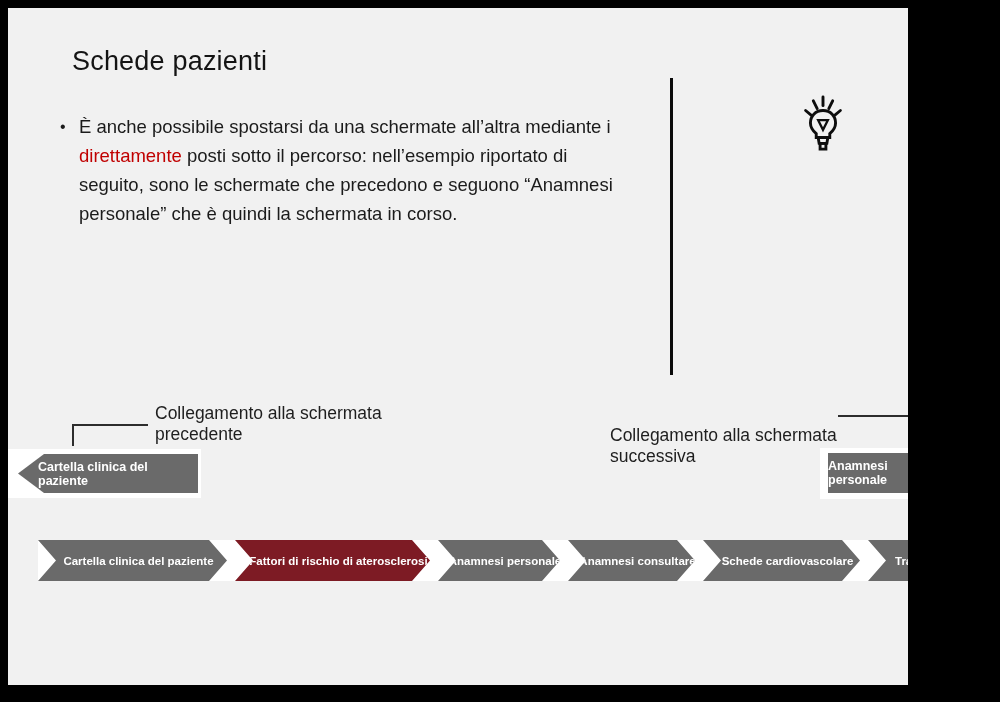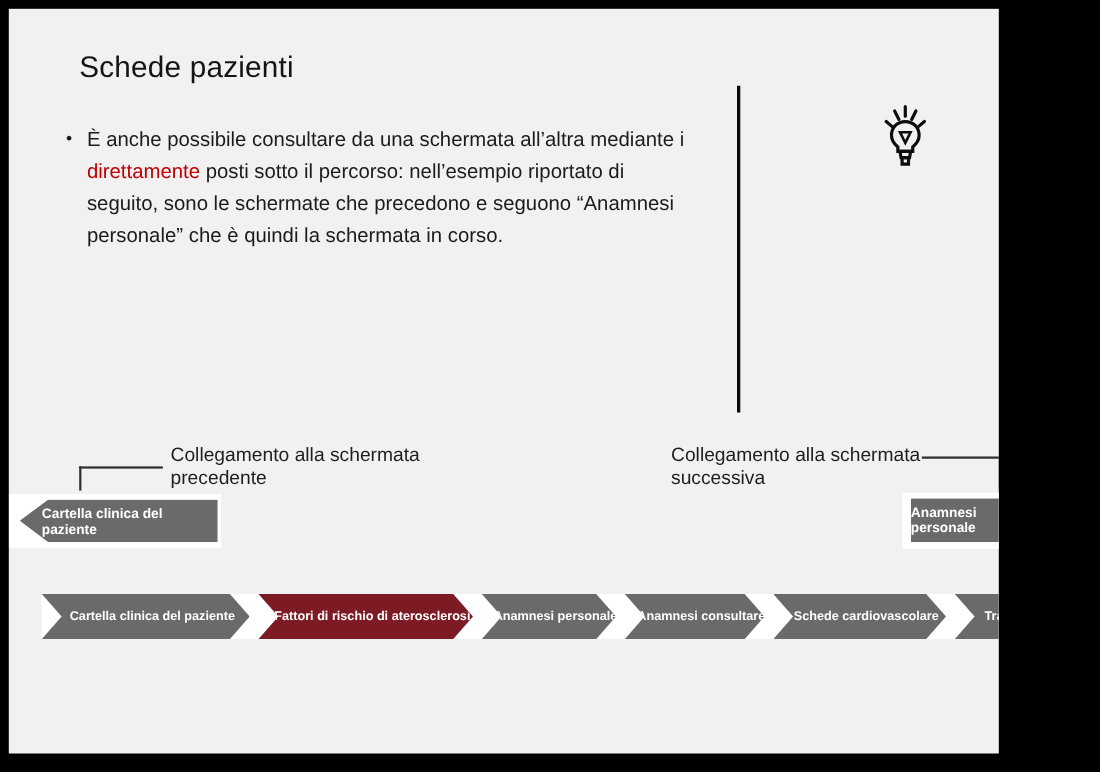--- a/index.html
+++ b/index.html
@@ -27,21 +27,21 @@
 
   .tip-icon { position:absolute; left:786px; top:84px; width:58px; height:66px; }
   .tip-bullet {
     position:absolute; left:694px; top:174px; width:232px; font-size:15.5px;
     line-height:23px; padding-left:26px; box-sizing:border-box; color:#161616;
   }
   .tip-bullet::before { content:"•"; position:absolute; left:8px; top:0; font-size:14px; }
 
   .callout-label { position:absolute; width:245px; font-size:17.5px; line-height:21px; color:#1e1e1e; }
   .callout-prev { left:147px; top:395px; }
-  .callout-next { left:602px; top:395px; }
+  .callout-next { left:602px; top:417px; }
   .bracket { position:absolute; }
   .bracket-left  { left:64px;  top:416px; width:74px; height:20px; border-top:2.5px solid #2d2d2d; border-left:2.5px solid #2d2d2d; }
   .bracket-right { left:830px; top:407px; width:70px; height:27px; border-top:2.5px solid #2d2d2d; border-right:2.5px solid #2d2d2d; }
 
   .nav-backing { position:absolute; background:#ffffff; }
   .backing-prev { left:0px;   top:441px; width:193px; height:49px; }
   .backing-next { left:812px; top:440px; width:144px; height:51px; }
   .nav-arrow {
     position:absolute; display:flex; align-items:center; background:var(--gray,#6a6a6a);
     color:#fff; font-weight:bold; font-size:12.5px; cursor:pointer;
@@ -76,21 +76,21 @@
 </style>
 </head>
 <body>
 
 <div class="frame">
   <div class="slide">
 
     <div class="title">Schede pazienti</div>
 
     <ul class="bullets">
-        <li><span>È anche possibile consultare da una schermata all’altra mediante i </span><span class="red">direttamente</span><span>  posti sotto il percorso: nell’esempio riportato di seguito, sono le schermate che precedono e seguono “Anamnesi personale” che è quindi la schermata in corso.</span></li>
+        <li><span>È anche possibile spostarsi da una schermate all’altra mediante i </span><span class="red">direttamente</span><span>  posti sotto il percorso: nell’esempio riportato di seguito, sono le schermate che precedono e seguono “Anamnesi personale” che è quindi la schermata in corso.</span></li>
       </ul>
 
     <div class="divider"></div>
 
     <div class="tip-icon">
       <svg viewBox="0 0 60 66" width="58" height="66">
         <g fill="none" stroke="#0d0d0d" stroke-width="3" stroke-linecap="round">
 
           <line x1="12" y1="18" x2="18" y2="23"></line>
           <line x1="20" y1="8" x2="24" y2="16"></line>

